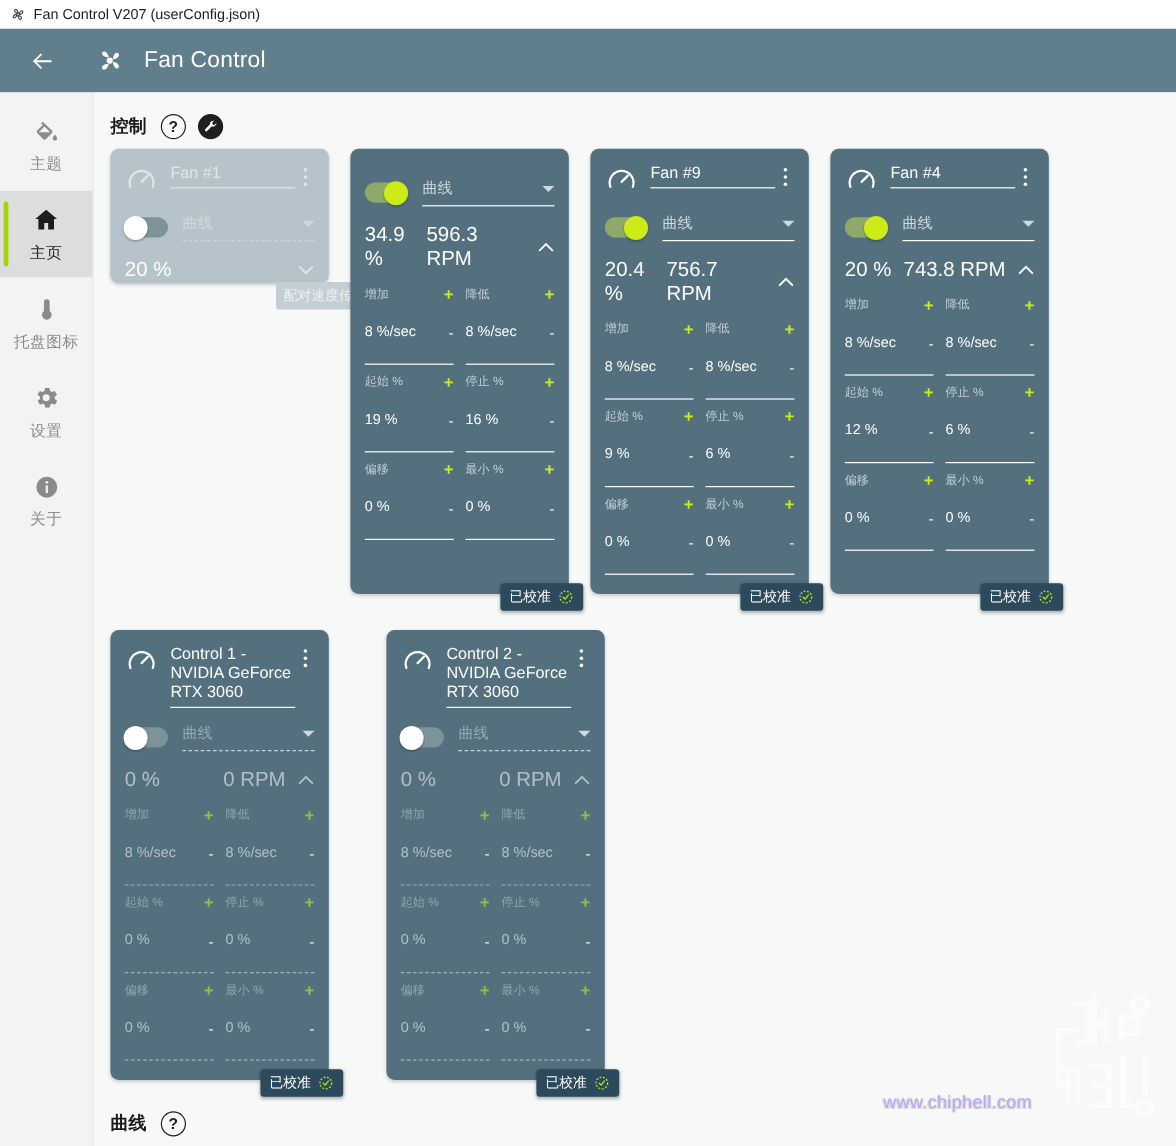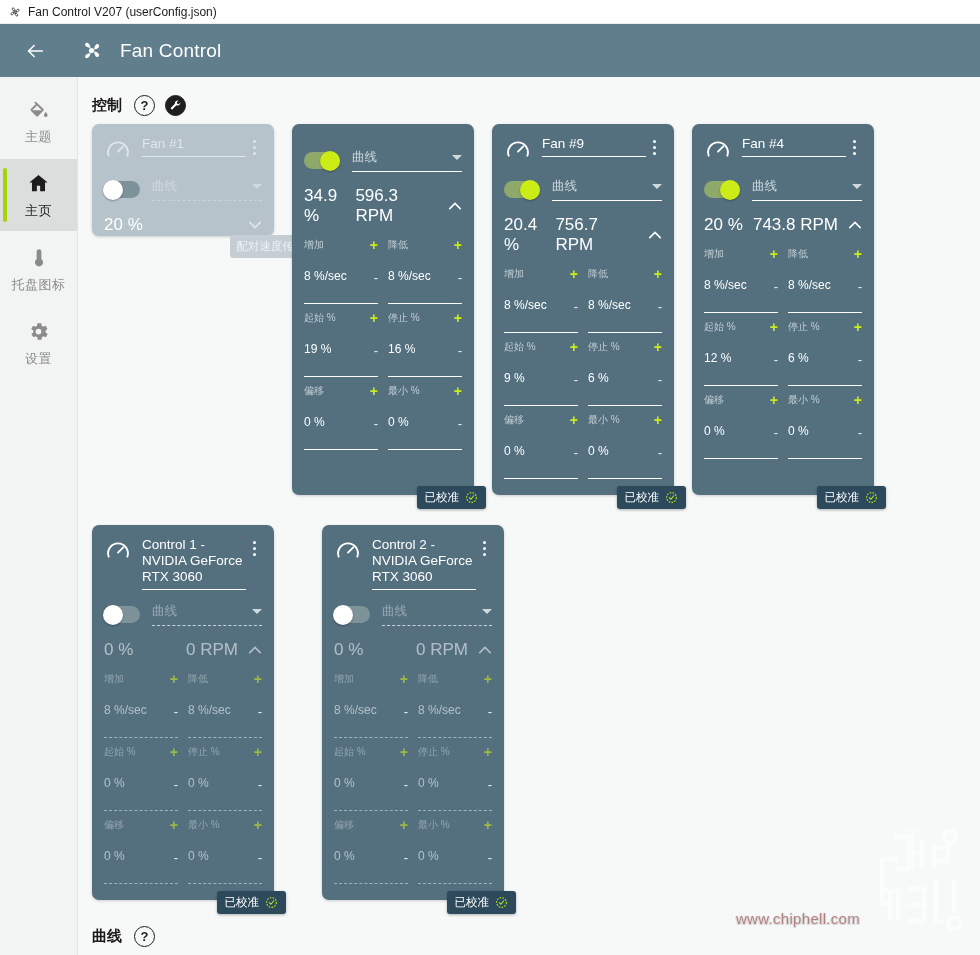--- a/index.html
+++ b/index.html
@@ -240,21 +240,21 @@
 
   
   .watermark {
     position: absolute;
     right: 6px; bottom: 20px;
     display: flex; align-items: flex-end;
     opacity: .55;
     pointer-events: none;
   }
   .wm-text {
-    font-size: 15px; color: #7f1d1d;
+    font-size: 15px; color: #8b5cf6;
     text-shadow: 0 0 2px #c8cccf, 1px 1px 0 #bfc4c7, -1px 1px 0 #bfc4c7;
     margin-bottom: 8px; margin-right: 4px;
     letter-spacing: .3px;
   }
   
   .scroll-track {
     position: absolute; right: 0; top: 0; bottom: 0; width: 7px;
     background: transparent;
   }
 </style>
@@ -327,20 +327,30 @@
 
     <div class="side-item">
       <span class="side-icon">
         <svg width="23" height="23" viewBox="0 0 24 24" fill="#8b8b8b">
           <path d="M19.4 13a7.6 7.6 0 0 0 0-2l2-1.6-2-3.4-2.4 1a7.6 7.6 0 0 0-1.7-1l-.4-2.5h-4l-.4 2.5a7.6 7.6 0 0 0-1.7 1l-2.4-1-2 3.4L6.6 11a7.6 7.6 0 0 0 0 2l-2 1.6 2 3.4 2.4-1a7.6 7.6 0 0 0 1.7 1l.4 2.5h4l.4-2.5a7.6 7.6 0 0 0 1.7-1l2.4 1 2-3.4zM12 15a3 3 0 1 1 0-6 3 3 0 0 1 0 6z"></path>
         </svg>
       </span>
       <span class="side-label">设置</span>
     </div>
 
+    <div class="side-item">
+      <span class="side-icon">
+        <svg width="22" height="22" viewBox="0 0 24 24" fill="#8b8b8b">
+          <circle cx="12" cy="12" r="9.5"></circle>
+          <rect x="11" y="10.3" width="2" height="7" fill="#f2f3f3"></rect>
+          <circle cx="12" cy="7.6" r="1.2" fill="#f2f3f3"></circle>
+        </svg>
+      </span>
+      <span class="side-label">关于</span>
+    </div>
   </div>
 
   <div class="content">
 
     <div class="section-head">
       <div class="section-title">控制</div>
       <div class="round-icon">?</div>
       <div class="round-icon filled">
         <svg width="13" height="13" viewBox="0 0 24 24" fill="#ffffff">
           <path d="M21 6.4a5.6 5.6 0 0 1-7.4 5.3L6.9 18.4a2 2 0 1 1-2.8-2.8l6.7-6.7A5.6 5.6 0 0 1 17.4 3l-3 3 .7 2.9 2.9.7 3-3c.1.3.1.6 0 .8z"></path>

